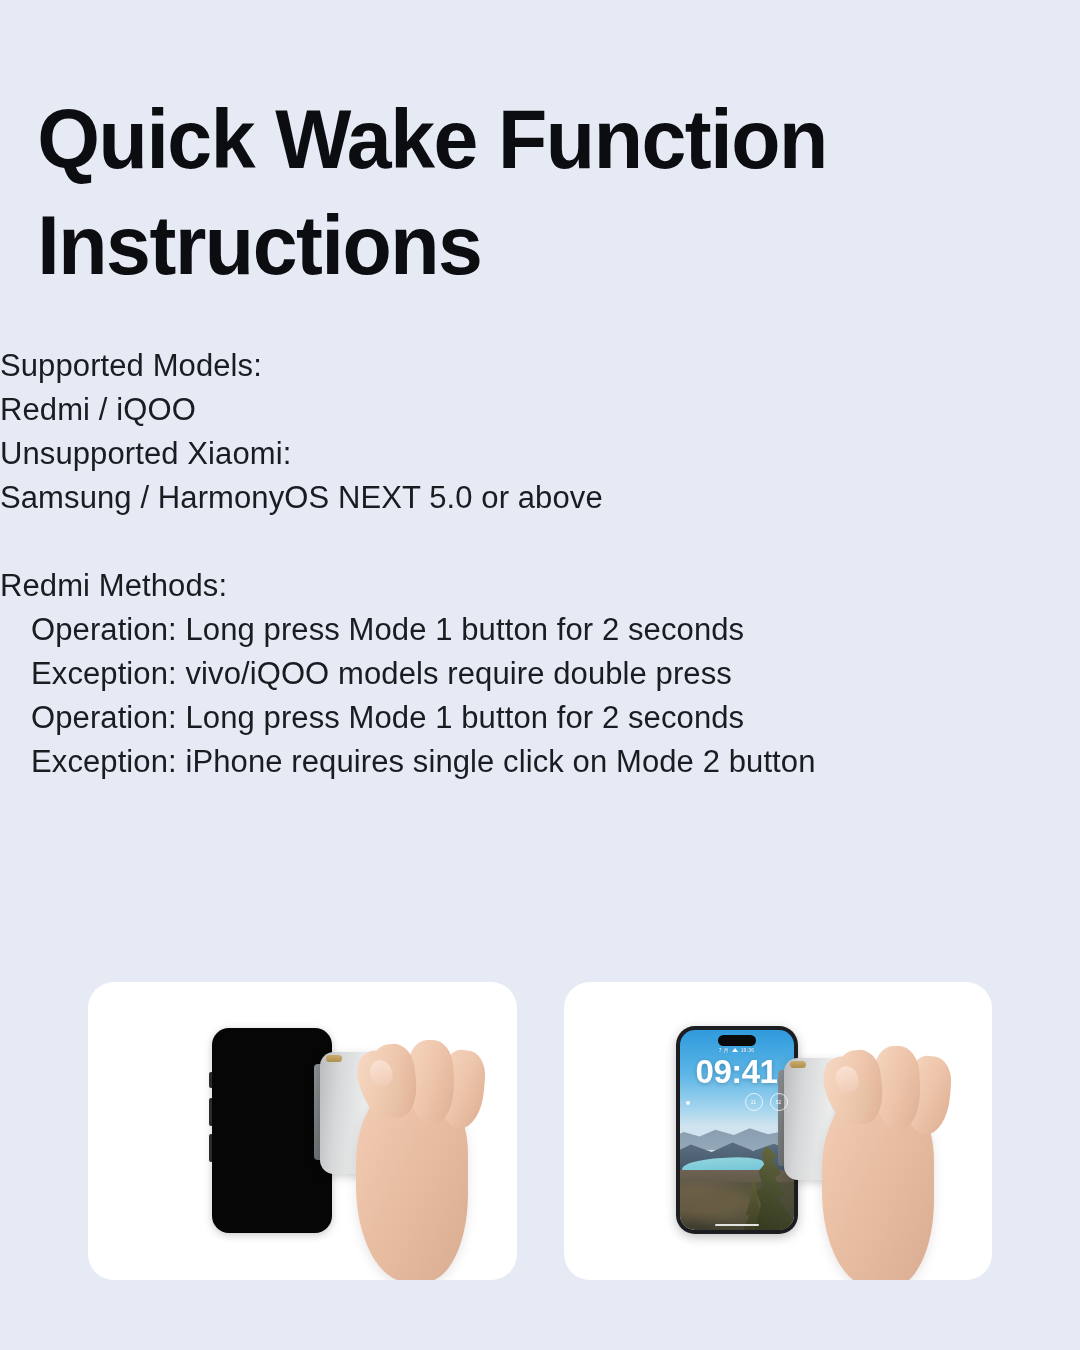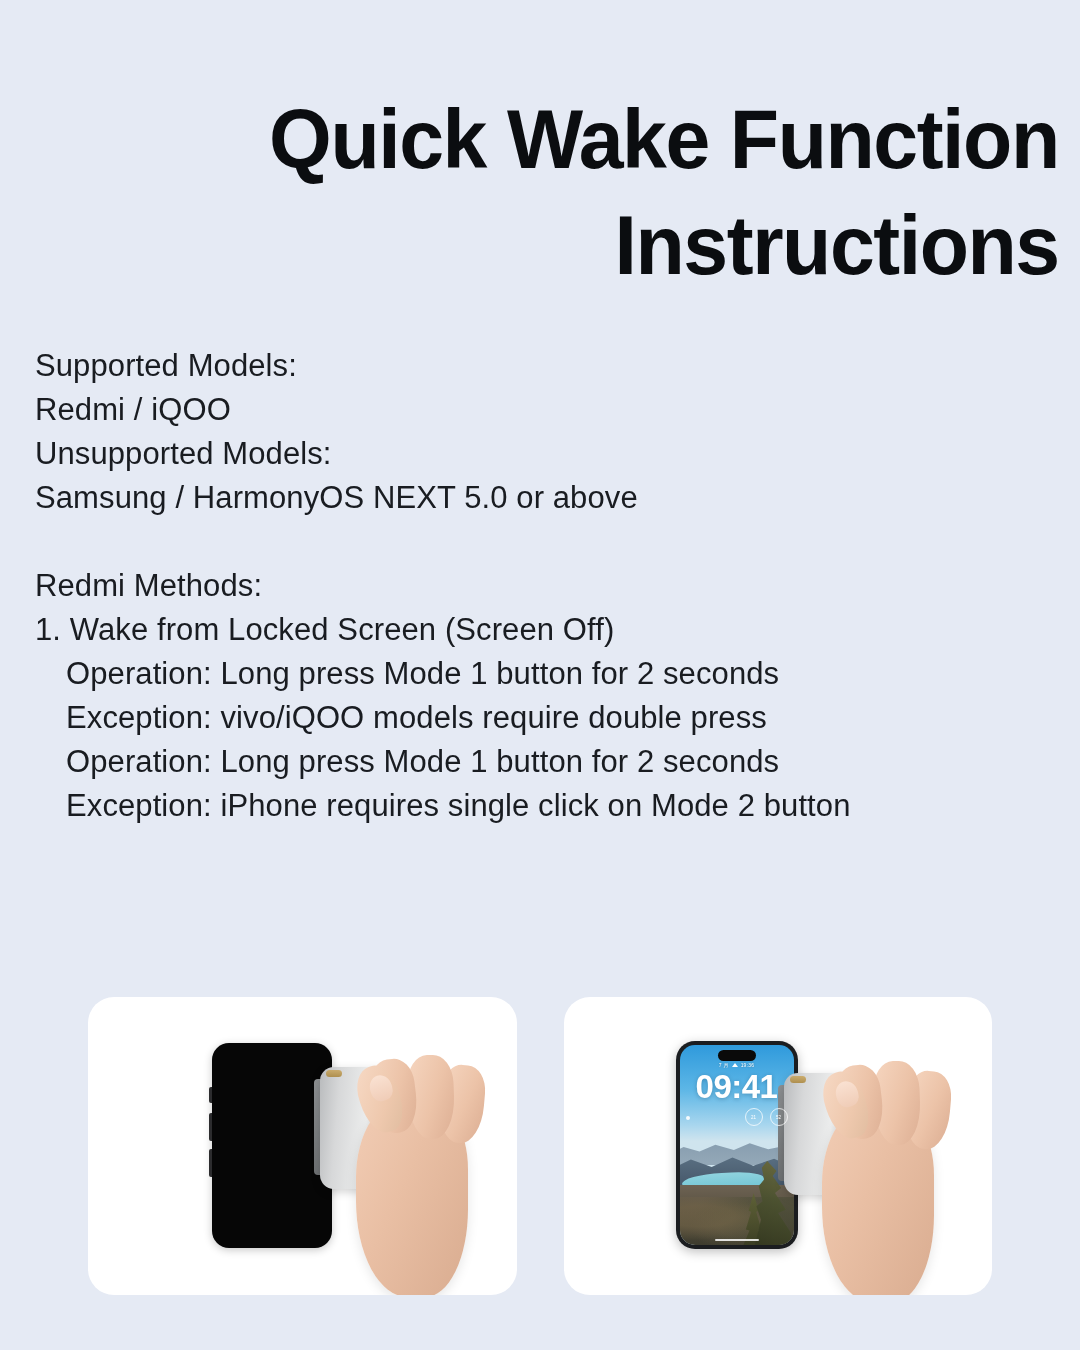--- a/index.html
+++ b/index.html
@@ -13,39 +13,38 @@
     background: #e5eaf4;
     font-family: "Liberation Sans", sans-serif;
     color: #14161a;
     overflow: hidden;
     position: relative;
   }
 
   
   .title-block {
     padding-top: 86px;
-    text-align: right;
+    text-align: left;
     margin-left: 16px;
   }
   .title-line {
     display: block;
     font-family: "Liberation Sans", sans-serif;
     font-weight: 700;
     font-size: 84px;
     line-height: 106px;
     letter-spacing: -1.5px;
     color: #0b0d10;
     transform: scaleX(0.96);
   }
 
   
   .copy {
     margin-top: 46px;
     padding-right: 60px;
-    margin-left: 35px;
   }
   .line {
     font-size: 31px;
     line-height: 44px;
     color: #191c21;
     white-space: pre;
     font-weight: 400;
     letter-spacing: 0.1px;
   }
   .line.indent { padding-left: 31px; }
@@ -53,21 +52,20 @@
 
   
   .cards {
     position: absolute;
     left: 88px;
     top: 982px;
     width: 904px;
     height: 298px;
     display: flex;
     gap: 47px;
-    margin-top: 15px;
   }
   .card {
     position: relative;
     flex: 1 1 0;
     background: #ffffff;
     border-radius: 26px;
     overflow: hidden;
   }
 
   
@@ -272,25 +270,24 @@
 <body>
 
 <div class="title-block">
   <span class="title-line">Quick Wake Function</span>
   <span class="title-line">Instructions</span>
 </div>
 
 <div class="copy">
   <div class="line">Supported Models:</div>
   <div class="line">Redmi / iQOO</div>
-  <div class="line">Unsupported Models:</div>
+  <div class="line">Unsupported Xiaomi:</div>
   <div class="line">Samsung / HarmonyOS NEXT 5.0 or above</div>
   <div class="spacer"></div>
   <div class="line">Redmi Methods:</div>
-  <div class="line">1. Wake from Locked Screen (Screen Off)</div>
   <div class="line indent">Operation: Long press Mode 1 button for 2 seconds</div>
   <div class="line indent">Exception: vivo/iQOO models require double press</div>
   <div class="line indent">Operation: Long press Mode 1 button for 2 seconds</div>
   <div class="line indent">Exception: iPhone requires single click on Mode 2 button</div>
 </div>
 
 <div class="cards">
 
   <div class="card card-left">
     <div class="scene">

